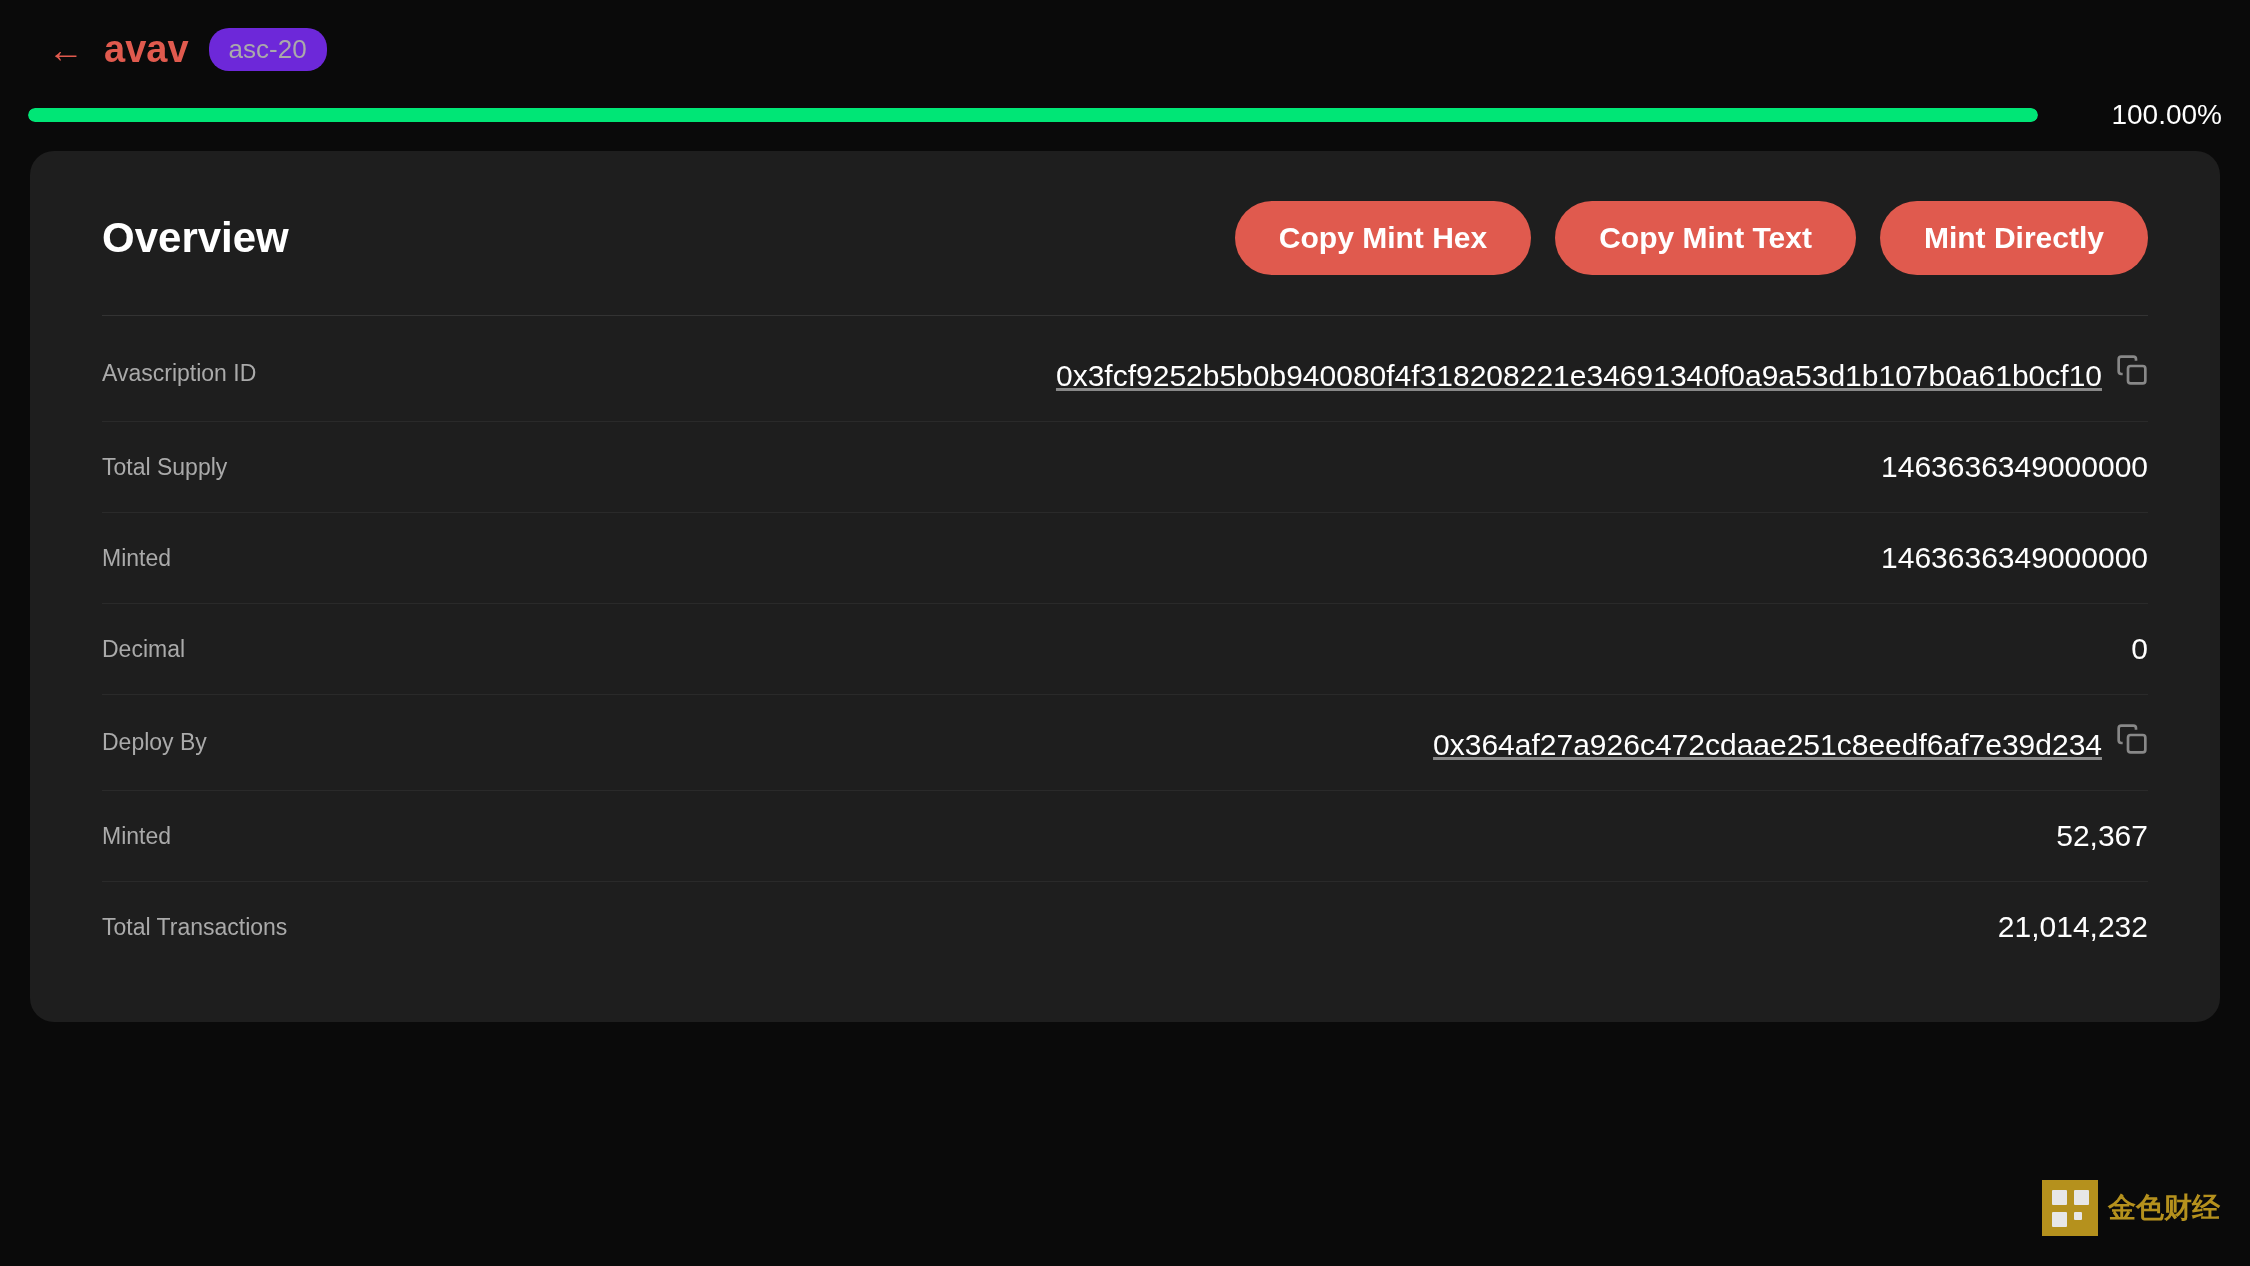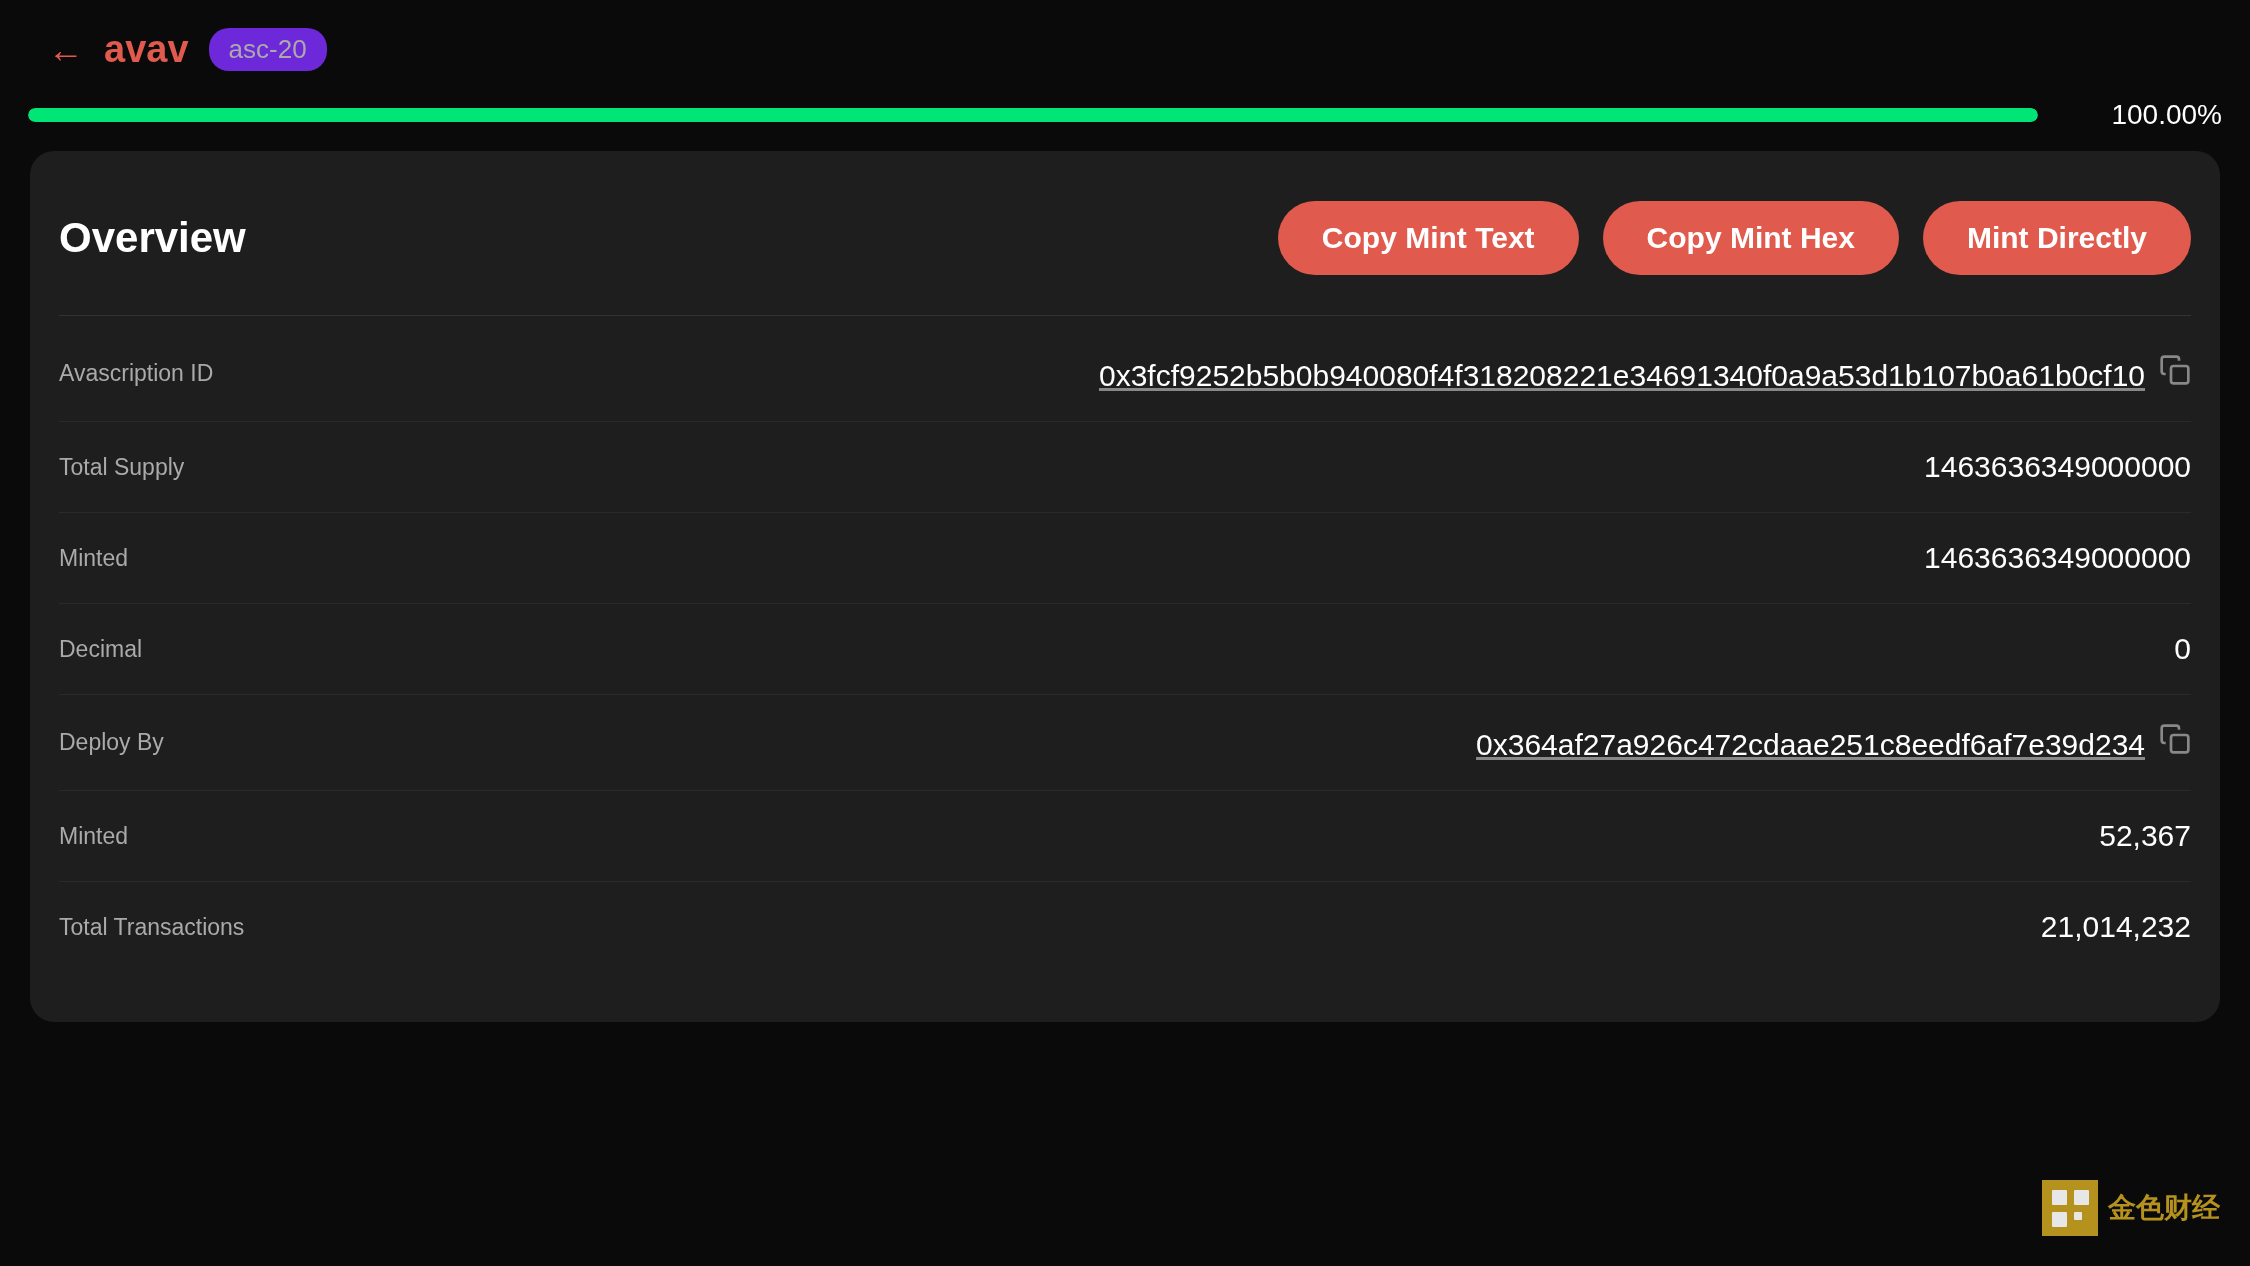--- a/index.html
+++ b/index.html
@@ -75,21 +75,21 @@
       white-space: nowrap;
       min-width: 160px;
       text-align: right;
     }
 
     
     .main-card {
       margin: 10px 30px;
       background: #1e1e1e;
       border-radius: 24px;
-      padding: 50px 29px;
+      padding: 50px 72px;
     }
 
     
     .overview-header {
       display: flex;
       align-items: center;
       justify-content: space-between;
       margin-bottom: 40px;
     }
 
@@ -208,22 +208,22 @@
     <div class="progress-fill" style="width: 100%;"></div>
   </div>
   <span class="progress-label">100.00%</span>
 </div>
 
 <div class="main-card">
 
   <div class="overview-header">
     <span class="overview-title">Overview</span>
     <div class="action-buttons">
+      <button class="action-btn">Copy Mint Hex</button>
       <button class="action-btn">Copy Mint Text</button>
-      <button class="action-btn">Copy Mint Hex</button>
       <button class="action-btn">Mint Directly</button>
     </div>
   </div>
 
   <div class="divider"></div>
 
   <div id="data-rows-container">
       <div class="data-row">
         <span class="row-label">Avascription ID</span>
         <span class="row-value link-value">

